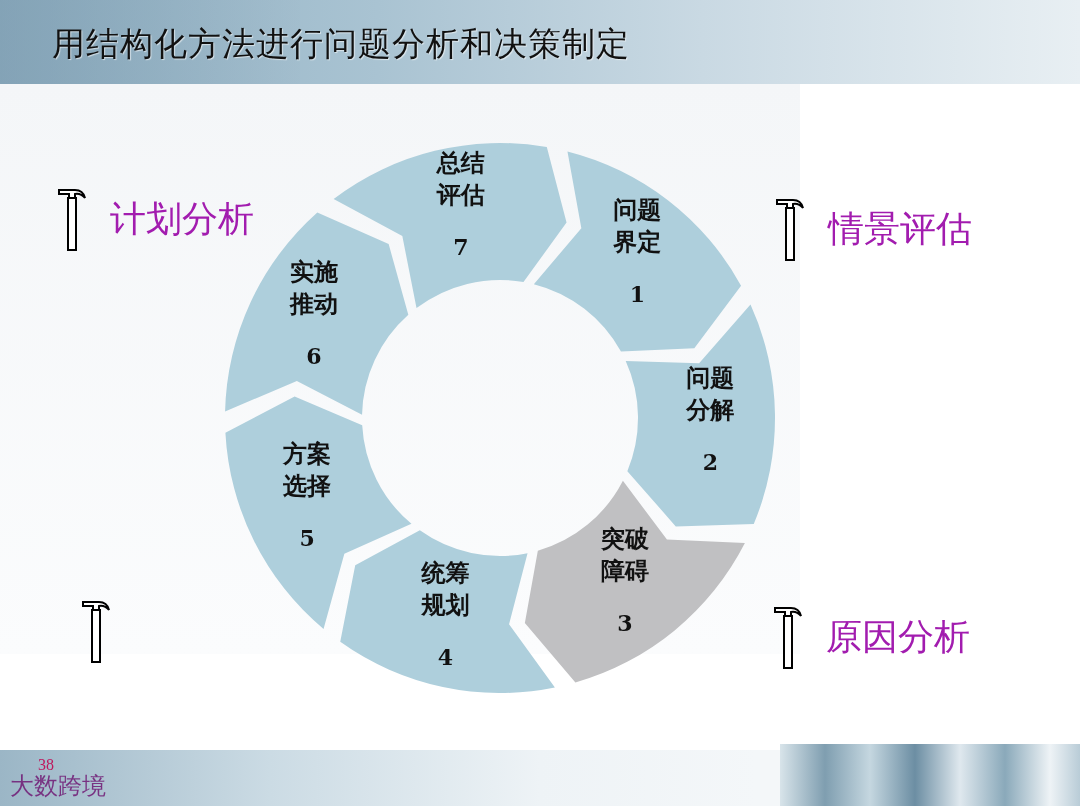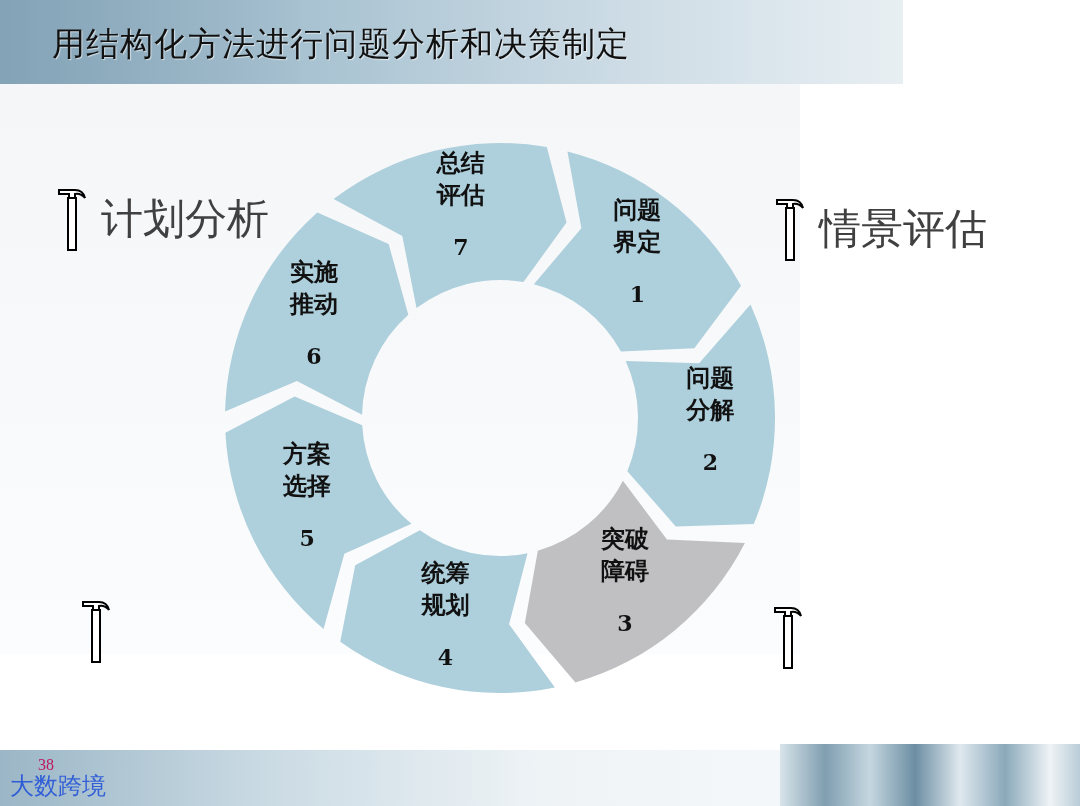--- a/index.html
+++ b/index.html
@@ -1,32 +1,32 @@
 <!DOCTYPE html>
 <html><head>
 <meta charset="utf-8">
 <style>
   html, body { margin:0; padding:0; }
   body { width:1080px; height:806px; position:relative; overflow:hidden; background:#ffffff; font-family:"DejaVu Sans", sans-serif; }
-  .header { position:absolute; left:0; top:0; width:903px; height:84px;
+  .header { position:absolute; left:0; top:0; width:1080px; height:84px;
     background:linear-gradient(90deg,#8fb0c3 0%,#a9c3d2 35%,#c9d9e3 65%,#e8eff3 100%); }
   .header .photo { position:absolute; left:0; top:0; width:300px; height:84px;
     background:linear-gradient(90deg,rgba(120,150,170,.5),rgba(160,185,200,.2)); }
   .title { position:absolute; left:52px; top:22px; font-size:33px; color:#111; letter-spacing:1px;
     font-family:"DejaVu Sans", sans-serif; text-shadow:1px 1px 1px rgba(255,255,255,.6); }
   .content-bg { position:absolute; left:0; top:84px; width:800px; height:570px;
     background:linear-gradient(180deg,#f4f6f8,#fbfcfd); }
   .tool { position:absolute; display:flex; align-items:center; }
-  .tool .label { font-size:42px; color:#404040; margin-left:15px; font-family:"DejaVu Sans", sans-serif; }
+  .tool .label { font-size:36px; color:#a21caf; margin-left:24px; font-family:"DejaVu Sans", sans-serif; }
   .footer { position:absolute; left:0; top:750px; width:1080px; height:56px;
     background:linear-gradient(90deg,#9bb6c6 0%,#cbdbe4 25%,#eef3f6 50%,#f4f7f9 70%); }
   .footer .pics { position:absolute; left:780px; top:-6px; width:300px; height:62px;
     background:linear-gradient(90deg,#d8e4ea 0%,#7f9eb0 15%,#c5d7e0 30%,#6c8ea3 45%,#dfe8ee 60%,#8aa9ba 75%,#eef3f6 90%,#b9ccd7 100%); }
   .page-num { position:absolute; left:38px; top:756px; font-size:16px; color:#be185d; font-family:"Liberation Serif", serif; }
-  .watermark { position:absolute; left:10px; top:770px; font-size:24px; color:#1d4ed8; opacity:.85; font-family:"DejaVu Sans", sans-serif; }
+  .watermark { position:absolute; left:10px; top:770px; font-size:24px; color:#701a75; opacity:.85; font-family:"DejaVu Sans", sans-serif; }
   svg text { font-family:"DejaVu Serif", serif; }
 </style>
 </head>
 <body>
 
 <div class="header">
   <div class="photo"></div>
   <div class="title">用结构化方法进行问题分析和决策制定</div>
 </div>
 <div class="content-bg"></div>
@@ -80,19 +80,20 @@
   <svg width="30" height="66" viewBox="0 0 30 66">
     <path d="M3 4 h16 q8 0 10 8 q-4 -5 -10 -4 v4 h-6 v-4 h-10 z" fill="#fff" stroke="#000" stroke-width="2"></path>
     <rect x="12" y="12" width="8" height="52" fill="#fff" stroke="#000" stroke-width="2"></rect>
   </svg>
 </div>
 <div class="tool" style="left:772px;top:604px;">
   <svg width="30" height="66" viewBox="0 0 30 66">
     <path d="M3 4 h16 q8 0 10 8 q-4 -5 -10 -4 v4 h-6 v-4 h-10 z" fill="#fff" stroke="#000" stroke-width="2"></path>
     <rect x="12" y="12" width="8" height="52" fill="#fff" stroke="#000" stroke-width="2"></rect>
   </svg>
+  <span class="label">原因分析</span>
 </div>
 
 <div class="footer">
   <div class="pics"></div>
 </div>
 <div class="page-num">38</div>
 <div class="watermark">大数跨境</div>
 
 </body></html>

